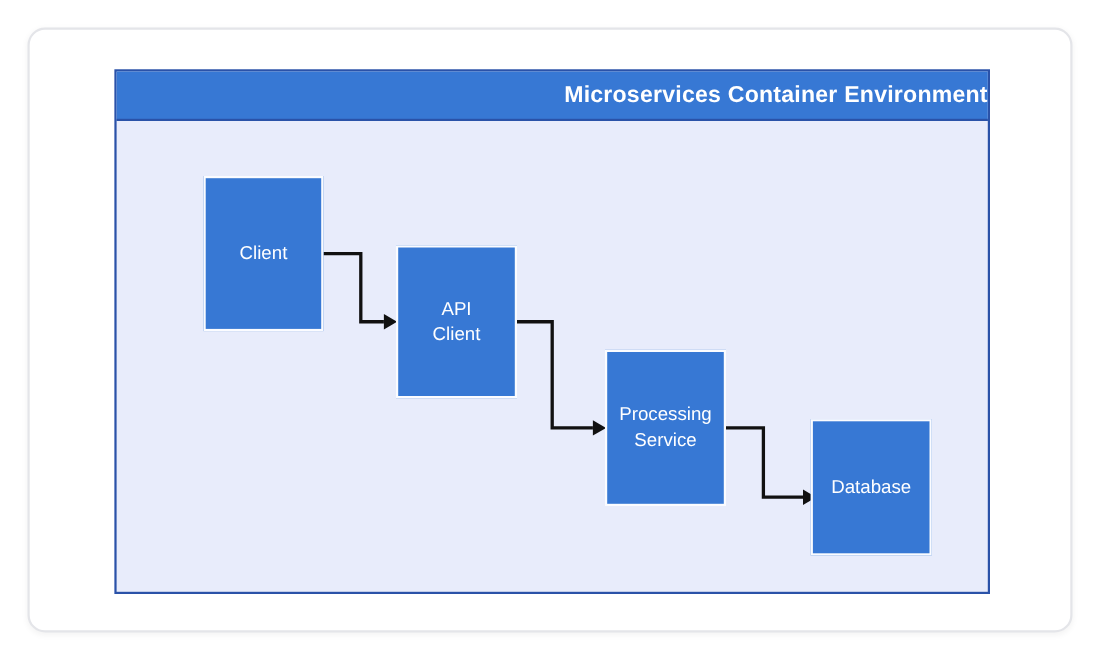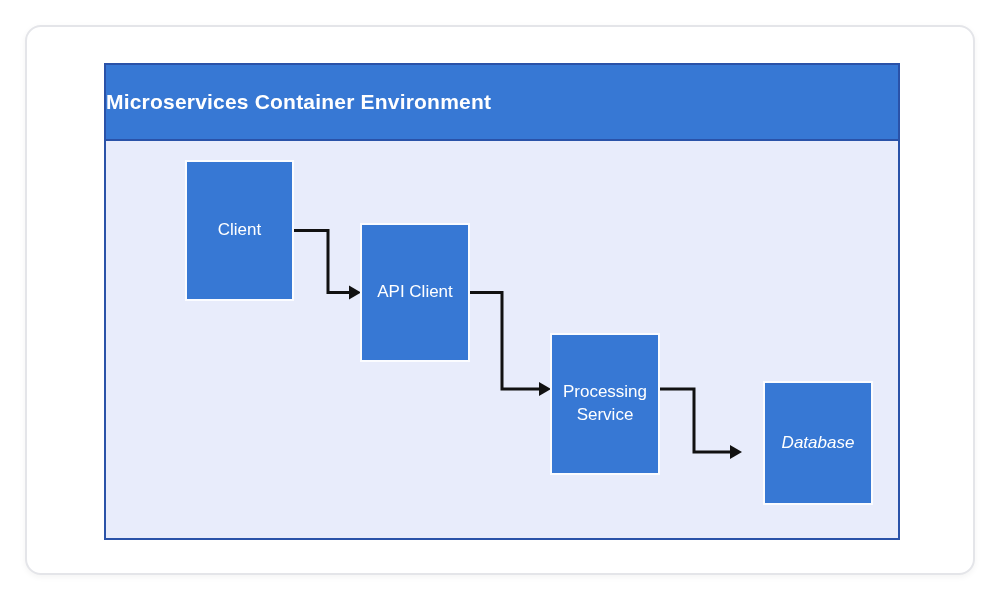--- a/index.html
+++ b/index.html
@@ -21,26 +21,26 @@
   .container {
     position: absolute;
     left: 77px; top: 36px;
     width: 796px; height: 477px;
     border: 2px solid #2a52a8;
     background: #e8ecfb;
   }
   .container-header {
     position: absolute;
     left: 0; top: 0; right: 0;
-    height: 76px;
+    height: 45px;
     background: #3778d4;
     border-bottom: 2px solid #2a52a8;
     display: flex;
     align-items: center;
-    justify-content: flex-start;
+    justify-content: flex-end;
   }
   .container-title {
     color: #ffffff;
     font-size: 21px;
     font-weight: bold;
     letter-spacing: 0.2px;
   }
   .nodes-layer {
     position: absolute;
     left: 0; top: 0;
@@ -55,26 +55,26 @@
     position: absolute;
     background: #3778d4;
     border: 2px solid #fbfcff;
     color: #ffffff;
     font-size: 17px;
     line-height: 1.35;
     display: flex;
     align-items: center;
     justify-content: center;
     text-align: center;
-    padding: 5px;
+    padding: 16px;
   }
   .node-client             { left: 79px;  top: 95px;  width: 109px; height: 141px; }
   .node-api-gateway        { left: 254px; top: 158px; width: 110px; height: 139px; }
-  .node-processing-service { left: 444px; top: 253px; width: 110px; height: 142px; margin-top: 15px; }
-  .node-database           { left: 657px; top: 316px; width: 110px; height: 124px; font-style: italic; }
+  .node-processing-service { left: 444px; top: 253px; width: 110px; height: 142px; }
+  .node-database           { left: 631px; top: 316px; width: 110px; height: 124px; }
   .edge-line {
     fill: none;
     stroke: #111111;
     stroke-width: 3px;
   }
   .edge-head { fill: #111111; stroke: none; }
 </style>
 </head>
 <body>
 

